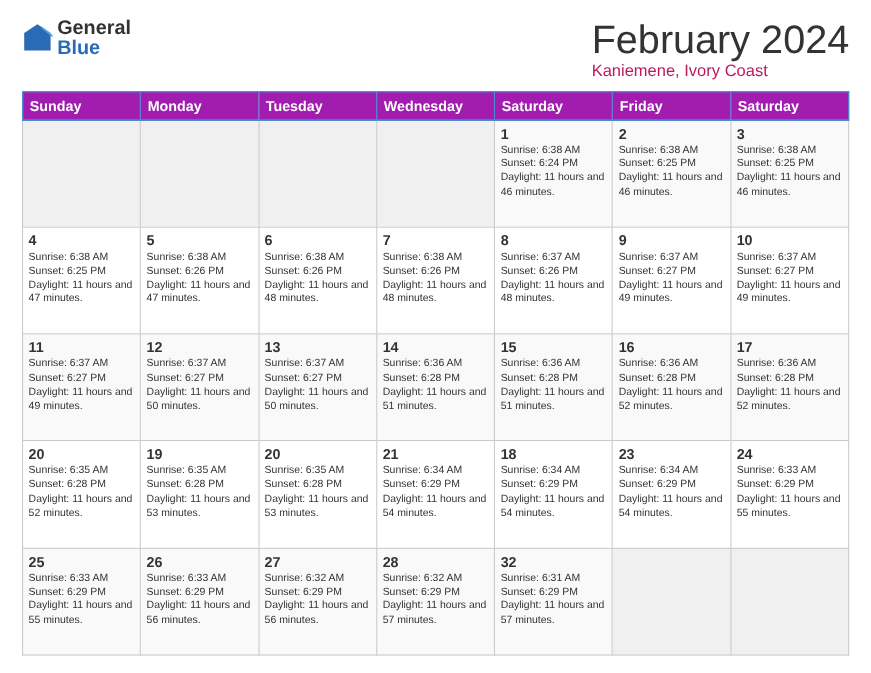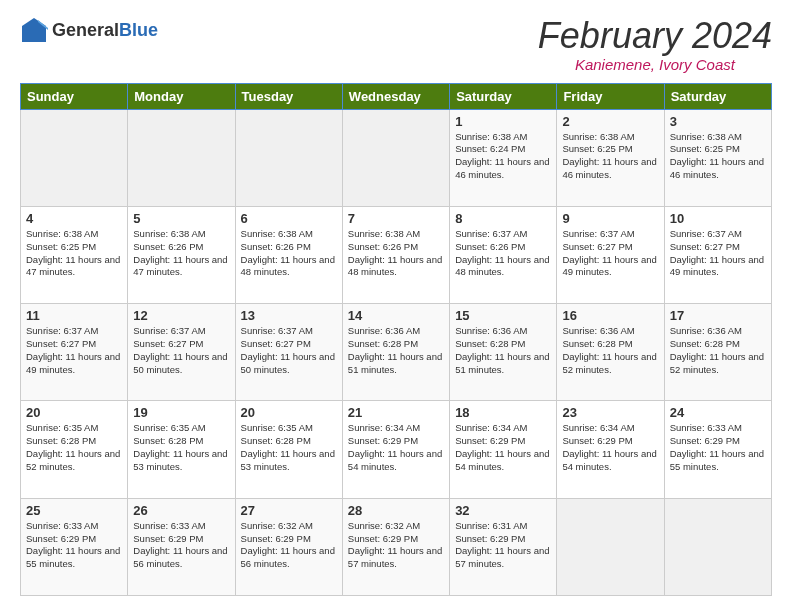--- a/index.html
+++ b/index.html
@@ -23,59 +23,58 @@
       align-items: flex-start;
       margin-bottom: 10px;
     }
     .logo {
       display: flex;
       align-items: center;
       gap: 4px;
     }
     .logo-text {
       display: flex;
-      flex-direction: row;
+      flex-direction: column;
       line-height: 1;
     }
     .logo-general {
       font-size: 18px;
       font-weight: bold;
       color: #333;
     }
     .logo-blue {
       font-size: 18px;
       font-weight: bold;
       color: #2a6bb5;
     }
     .logo-icon {
       width: 28px;
       height: 28px;
     }
     .title-block {
-      text-align: center;
-      font-style: italic;
+      text-align: left;
     }
     .title-month {
       font-size: 36px;
       font-weight: normal;
       color: #333;
       line-height: 1.1;
     }
     .title-location {
       font-size: 15px;
       color: #be185d;
     }
     .calendar {
       flex: 1;
       border-collapse: collapse;
       width: 100%;
       table-layout: fixed;
     }
     .calendar th {
-      background: #4d7c0f;
+      background: #a21caf;
       color: #fff;
       font-size: 13px;
       font-weight: bold;
       padding: 5px 6px;
       text-align: left;
       border: 1px solid #4a8ad4;
       margin-left: 11px;
     }
     .calendar td {
       border: 1px solid #ccc;

